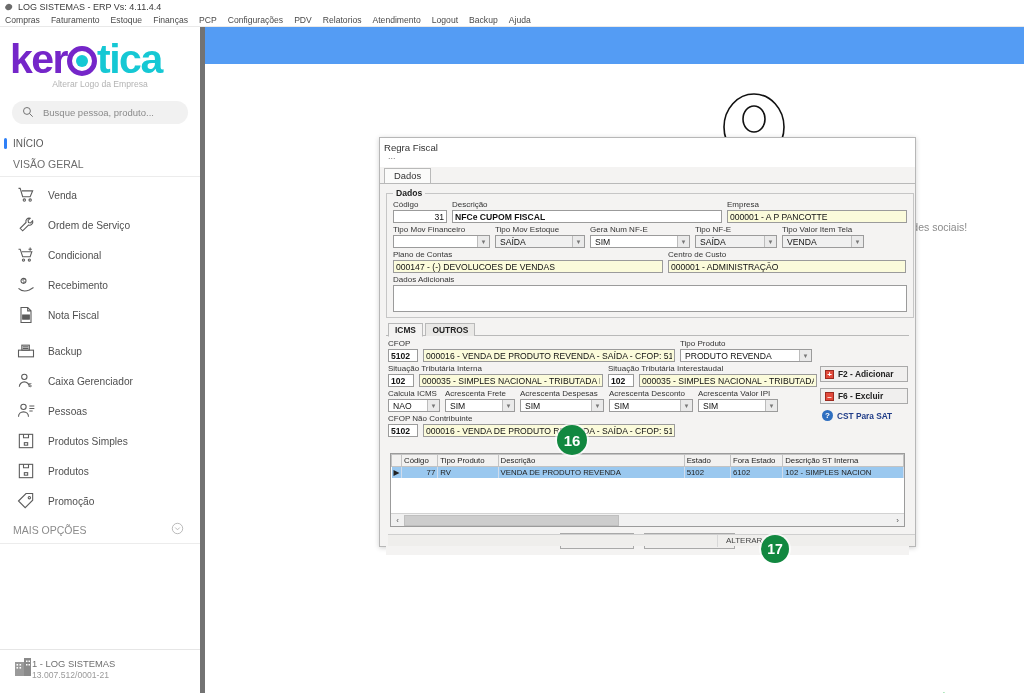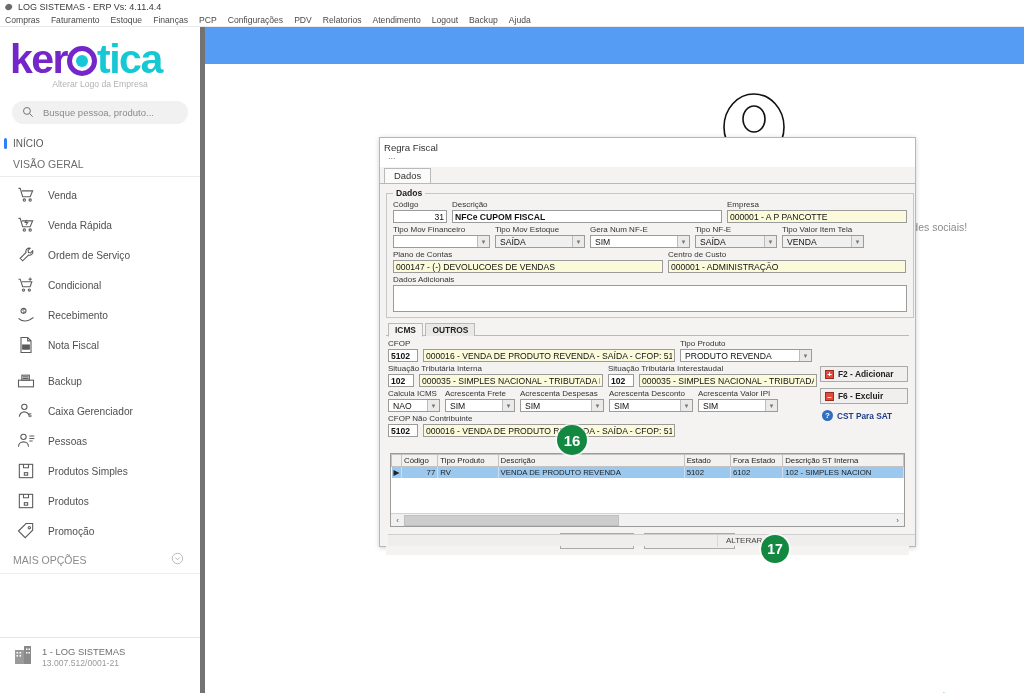--- a/index.html
+++ b/index.html
@@ -92,21 +92,21 @@
   .nav-row .ic{ width:20px; height:20px; flex:0 0 20px; color:#5c5c5c; }
   .nav-row .ic svg{ display:block; width:20px; height:20px; }
   .more-options{
     display:flex; align-items:center; justify-content:space-between;
     padding:6px 16px 6px 13px; font-size:10.5px; color:#8b8b8b;
     border-bottom:1px solid #ececec;
   }
   .sidebar-spacer{ flex:1 1 auto; }
   .company-box{
     border-top:1px solid #e6e6e6; display:flex; align-items:center;
-    gap:10px; padding:7px 10px 24px 14px;
+    padding:7px 10px 12px 14px;
   }
   .company-box .cname{ font-size:9.4px; color:#6f6f6f; line-height:12px; }
   .company-box .ccnpj{ font-size:8.6px; color:#9a9a9a; line-height:11px; }
 
   
   .main{ flex:1; position:relative; background:#ffffff; overflow:hidden; }
   .topbar{ height:37px; background:#549cf4; }
   .avatar{
     position:absolute; left:515px; top:66px; width:68px; height:68px;
   }
@@ -321,31 +321,20 @@
         <span class="ic">
             <svg viewBox="0 0 24 24" fill="none" stroke="currentColor" stroke-width="1.3">
               <path d="M3 4h2l3 10h9l3-7H7"></path>
               <circle cx="10" cy="18" r="1.4"></circle>
               <circle cx="17" cy="18" r="1.4"></circle>
             </svg>
           </span>
         <span>Venda</span>
       </div>
 
-      <div class="nav-row">
-        <span class="ic">
-            <svg viewBox="0 0 24 24" fill="none" stroke="currentColor" stroke-width="1.3">
-              <path d="M3 4h2l3 10h9l3-7H7"></path>
-              <circle cx="10" cy="18" r="1.4"></circle>
-              <circle cx="17" cy="18" r="1.4"></circle>
-              <path d="M13 6l-2 3h3l-2 3"></path>
-            </svg>
-          </span>
-        <span>Venda Rápida</span>
-      </div>
 
 
       <div class="nav-row">
         <span class="ic">
             <svg viewBox="0 0 24 24" fill="none" stroke="currentColor" stroke-width="1.3">
               <path d="M17 4a4 4 0 0 0-5 5L5 16l3 3 7-7a4 4 0 0 0 5-5l-2.5 2.5-2.5-.5-.5-2.5z"></path>
             </svg>
           </span>
         <span>Ordem de Serviço</span>
       </div>

